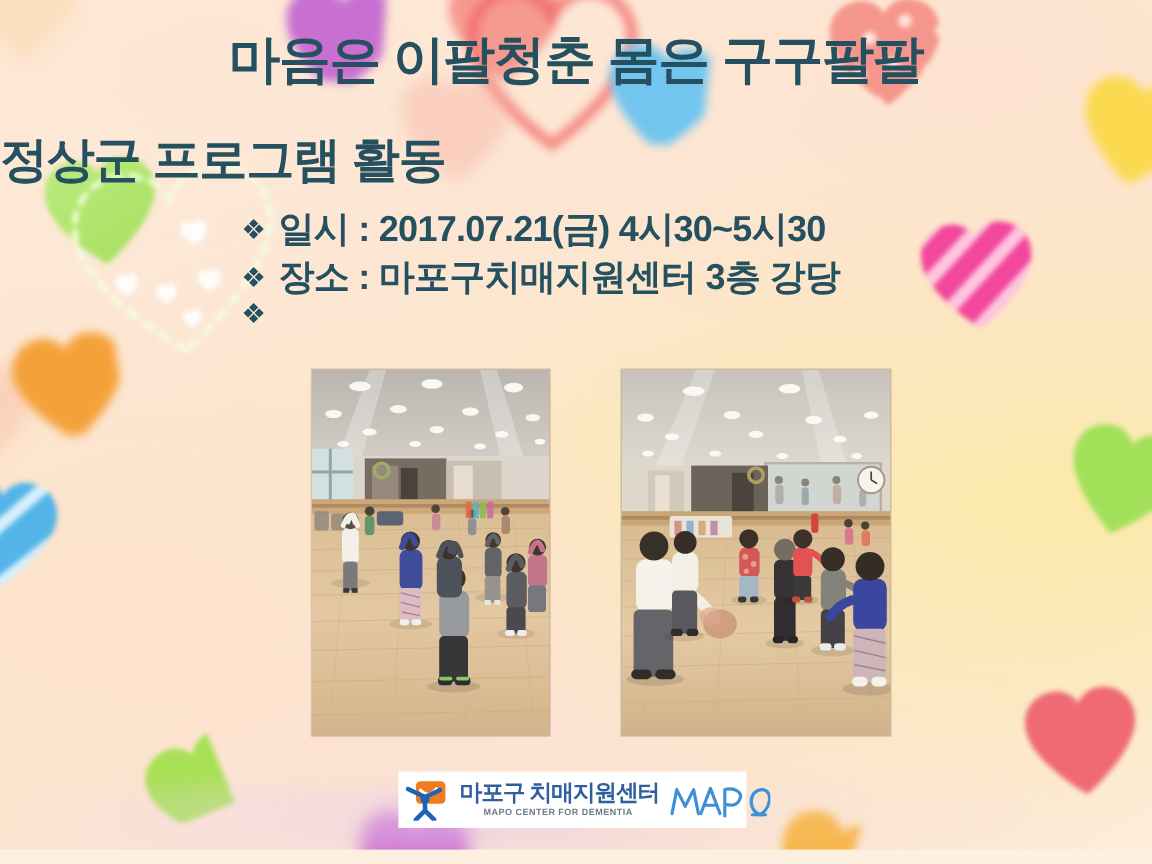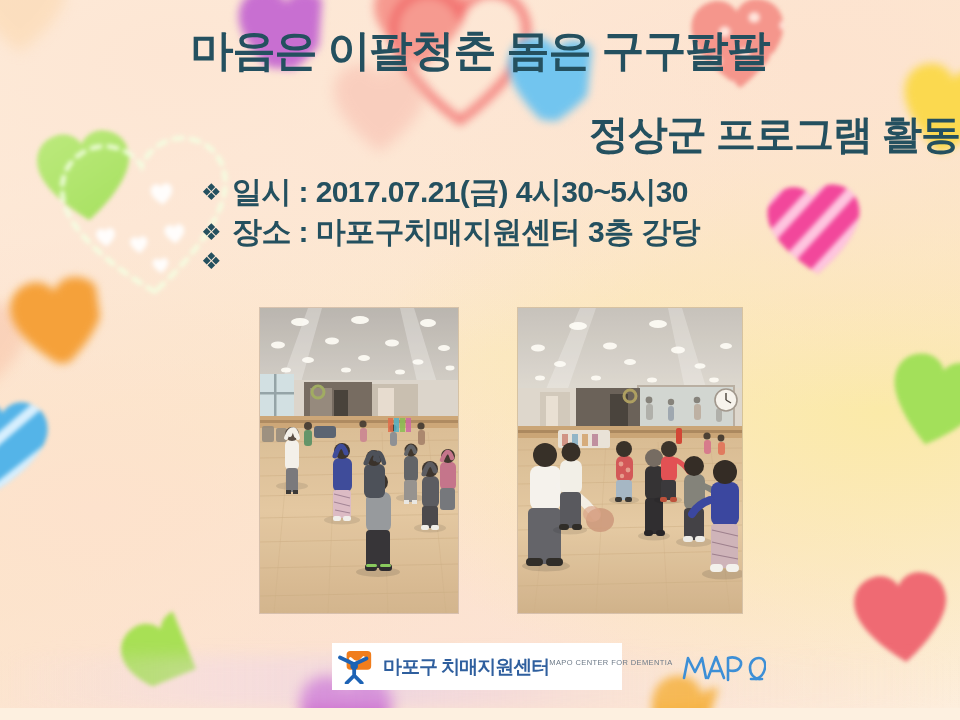--- a/index.html
+++ b/index.html
@@ -41,21 +41,21 @@
     font-weight:700;
     white-space:nowrap;
     letter-spacing:-0.5px;
   }
   #title-line{
     left:0;right:0;top:28px;text-align:center;
     font-size:43px;line-height:1.05;
     letter-spacing:-1px;
   }
   #subtitle-line{
-    left:0;right:0;top:113px;text-align:right;
+    left:0;right:0;top:113px;text-align:left;
     font-size:40px;line-height:1.05;
     letter-spacing:-1px;
   }
   #bullets{
     position:absolute;z-index:30;
     left:200px;top:172px;
   }
   .bullet-row{
     display:flex;align-items:baseline;gap:10px;
     color:#24505f;font-weight:700;font-size:30px;line-height:1.34;
@@ -81,28 +81,28 @@
   #logo-box{
     position:absolute;z-index:35;
     left:332px;top:643px;width:290px;height:47px;
     background:#ffffff;
     display:flex;align-items:center;
     padding:0 6px;box-sizing:border-box;
     gap:7px;
   }
   #logo-mark{flex:0 0 auto;width:38px;height:34px;}
   #logo-mark svg{display:block;width:100%;height:100%;}
-  #logo-words{display:flex;flex-direction:row;justify-content:center;flex:0 0 auto;}
+  #logo-words{display:flex;flex-direction:column;justify-content:center;flex:0 0 auto;}
   #logo-ko{
     font-size:19px;font-weight:700;color:#2f5f9e;letter-spacing:-1px;
     line-height:1.05;white-space:nowrap;
   }
   #logo-en{
-    font-size:7.5px;font-weight:400;color:#6d7a88;letter-spacing:0.4px;
-    line-height:1.2;white-space:nowrap;margin-top:1px;
+    font-size:7.5px;font-weight:700;color:#6d7a88;letter-spacing:0.4px;
+    line-height:1.2;white-space:nowrap;margin-top:1px;margin-left:20px;
   }
   #logo-type{flex:0 0 auto;width:84px;height:34px;margin-left:2px;}
   #logo-type svg{display:block;width:100%;height:100%;}
 </style>
 </head>
 <body>
 
 <div id="poster">
 
   <div class="heart blur-lg" style="left:-30px;top:-40px;width:230px;height:215px;opacity:.5;">

